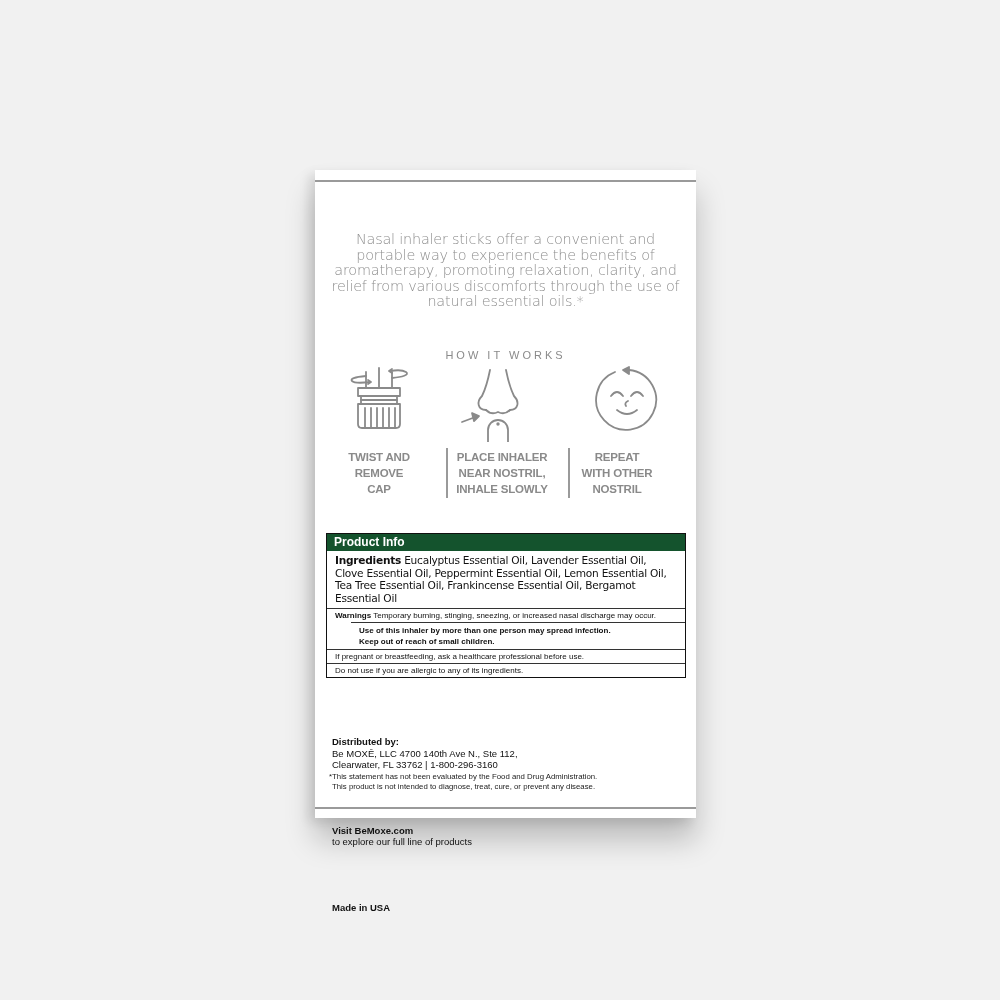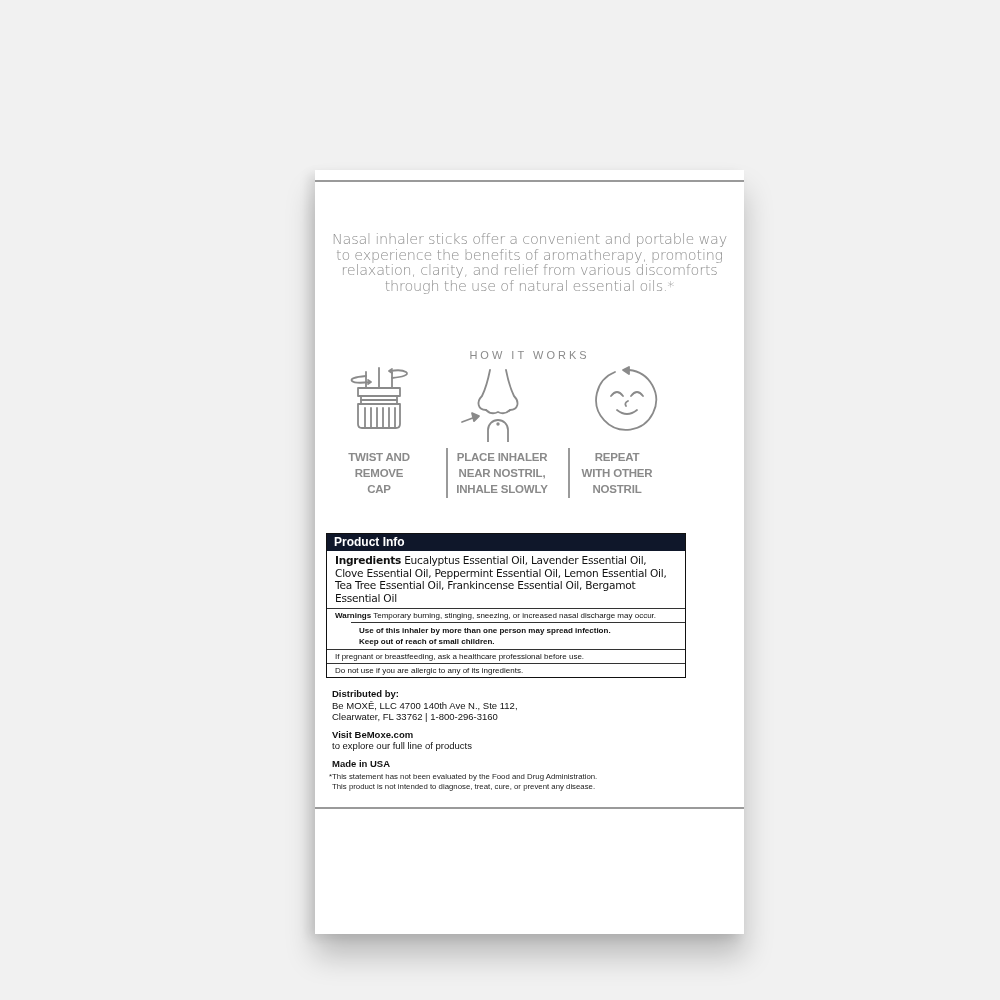--- a/index.html
+++ b/index.html
@@ -6,24 +6,23 @@
     body {
       width: 1000px; height: 1000px;
       background: #f1f1f1;
       position: relative;
       overflow: hidden;
       font-family: "Liberation Sans", sans-serif;
     }
     .box {
       position: absolute;
       left: 315px; top: 170px;
-      width: 381px; height: 764px;
+      width: 381px; height: 648px;
       background: #ffffff;
       box-shadow: -6px 4px 10px rgba(0,0,0,0.10), 0 22px 28px rgba(0,0,0,0.22);
-      padding-left: 48px;
     }
     .edge-line {
       position: absolute; left: 0; right: 0; height: 2px;
       background: #9a9a9a;
     }
     .edge-top { top: 10px; }
     .edge-bottom { top: 637px; }
     .intro {
       position: absolute; left: 10px; right: 10px; top: 62px;
       text-align: center;
@@ -51,36 +50,36 @@
     .divider {
       position: absolute; width: 2px; background: #9a9a9a;
       top: 278px; height: 50px;
     }
     .info-table {
       position: absolute; left: 11px; top: 363px;
       width: 358px; border: 1.5px solid #111; box-sizing: border-box;
       width: 360px;
     }
     .info-header {
-      background: #0f172a; color: #fff; font-weight: bold;
+      background: #14532d; color: #fff; font-weight: bold;
       font-size: 12px; height: 17px; line-height: 17px; padding-left: 7px;
     }
     .row {
       border-top: 1.5px solid #333; padding: 1px 8px; color: #111;
       font-size: 8px; line-height: 11px;
     }
     .row.ing { border-top: none; font-size: 10.6px; line-height: 12.5px; padding: 3px 8px 4px 8px; font-family: "DejaVu Sans", sans-serif; letter-spacing: -0.25px; }
     .row.ing b { font-weight: bold; }
     .row b { font-weight: bold; }
     .row.bold { font-weight: bold; padding: 2px 8px; margin-left: 24px; }
     .dist {
       position: absolute; left: 17px; top: 518px;
       color: #111; font-size: 9.5px; line-height: 11.5px;
     }
-    .dist .hd { font-weight: bold; }
+    .dist .hd { font-weight: bold; margin-top: 48px; }
     .dist .gap { height: 6px; }
     .disclaimer {
       position: absolute; left: 14px; top: 602px;
       color: #222; font-size: 7.8px; line-height: 10px;
     }
   </style>
 </head>
 <body>
 
 <div class="box">

